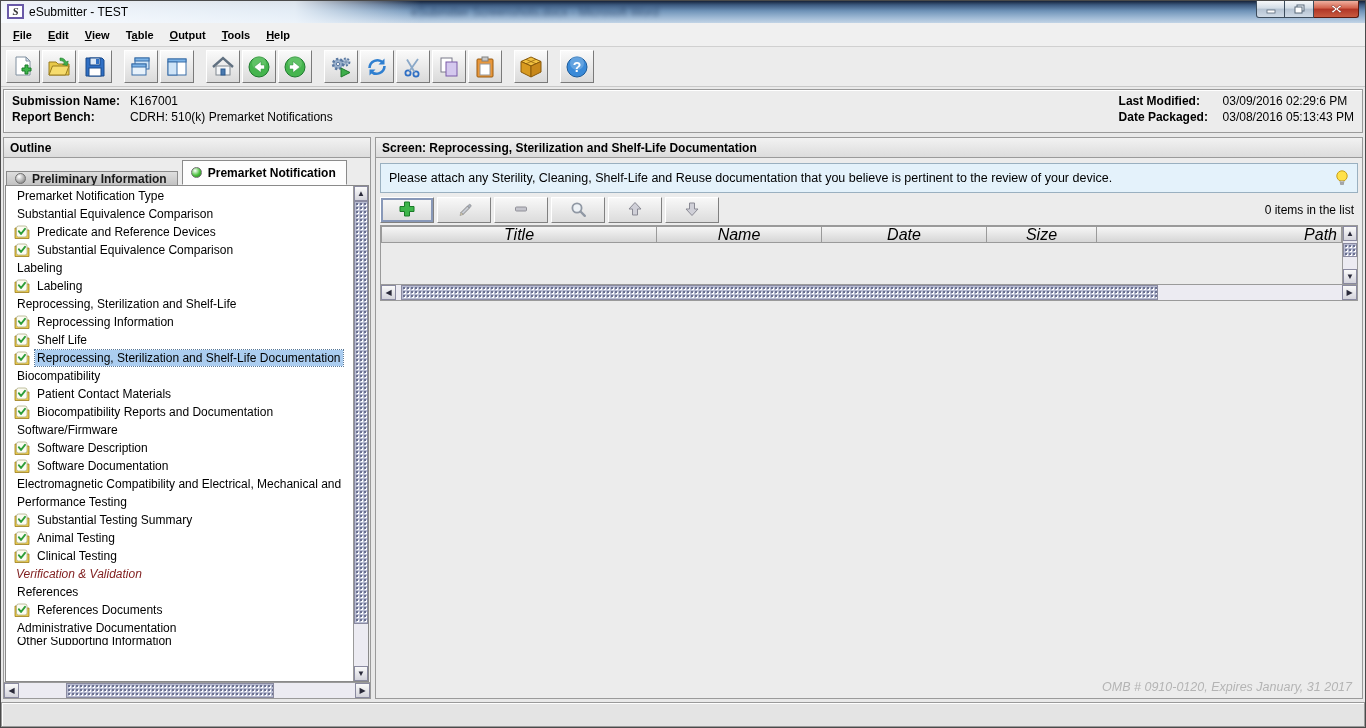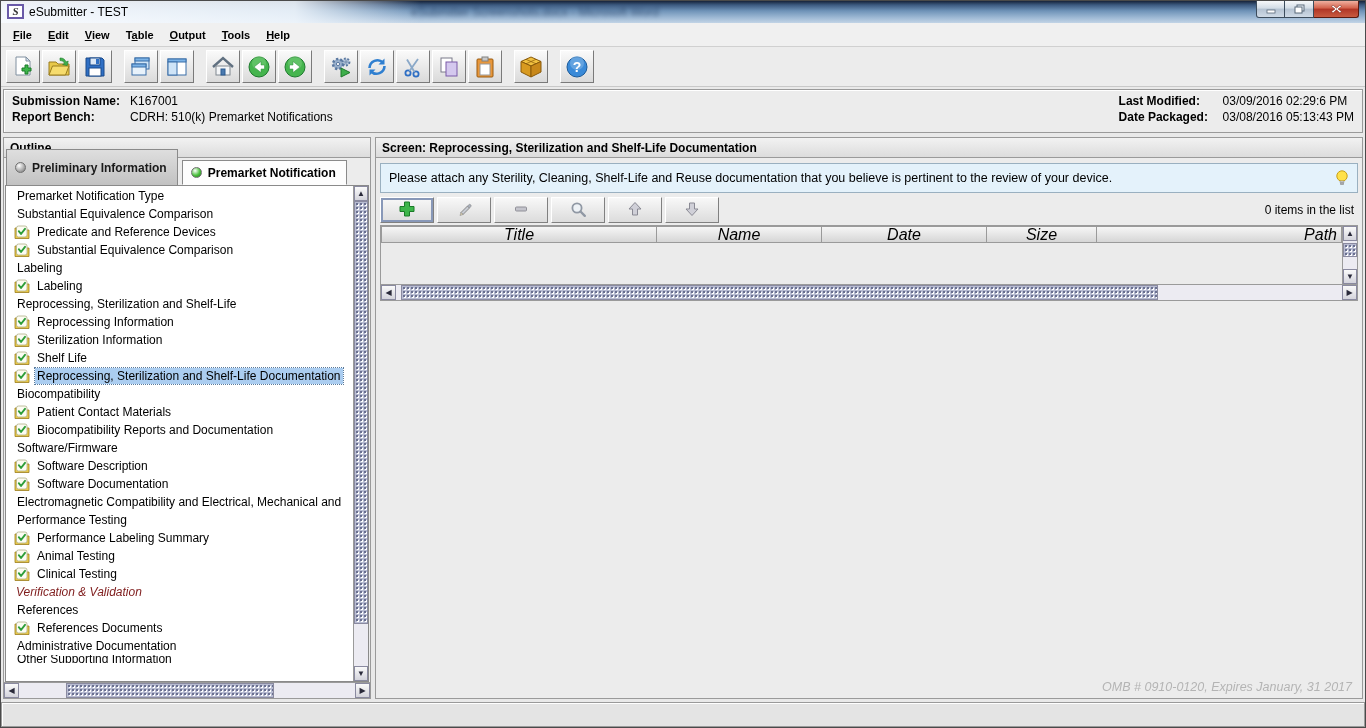--- a/index.html
+++ b/index.html
@@ -50,21 +50,21 @@
   .main { flex:1 1 auto; display:flex; min-height:0; padding:2px; gap:4px; }
   .panel { border:1px solid #9a9a9a; background:#ececec; display:flex; flex-direction:column; min-height:0; }
   .leftpanel { width:368px; flex:0 0 368px; }
   .rightpanel { flex:1 1 auto; }
   .panelheader { height:20px; flex:0 0 20px; background:linear-gradient(#f2f2f2,#dcdcdc); border-bottom:1px solid #9a9a9a;
     font-weight:bold; padding:3px 6px; }
 
   
   .tabsrow { height:27px; flex:0 0 27px; display:flex; align-items:flex-end; padding:2px 2px 0 2px; background:#ececec; }
   .tab { display:flex; align-items:center; gap:6px; padding:4px 10px 4px 8px; font-weight:bold; border:1px solid #8a8a8a; cursor:default; }
-  .tab.inactive { background:linear-gradient(#dedede,#c2c2c2); height:36px; border-bottom:none; color:#1a1a1a; }
+  .tab.inactive { background:linear-gradient(#dedede,#c2c2c2); height:14px; border-bottom:none; color:#1a1a1a; }
   .tab.active { background:#fdfdfd; height:25px; border-bottom:1px solid #fdfdfd; margin-left:4px; position:relative; z-index:2; }
   .balldot { width:11px; height:11px; border-radius:50%; border:1px solid #707070;
     background:radial-gradient(circle at 35% 30%, #ffffff 0%, var(--dot) 55%, var(--dotdark) 100%); }
 
   
   .treewrap { flex:1 1 auto; display:flex; min-height:0; margin:0 1px; border:1px solid #8a8a8a; background:#fff; }
   .treelist { flex:1 1 auto; overflow:hidden; padding-top:1px; }
   .tree-row { height:18px; display:flex; align-items:center; padding-left:8px; white-space:nowrap; cursor:default; }
   .tree-row .ficon { margin-right:5px; flex:0 0 auto; display:flex; }
   .tree-row.section { padding-left:9px; }
@@ -394,30 +394,20 @@
               <span class="lbl">Reprocessing Information</span>
             </div>
             <div class="tree-row item">
               <span class="ficon">
                 <svg width="16" height="14" viewBox="0 0 16 14">
                   <path d="M1 3 h5.5 l1.5 2 H15 v8.5 H1 z" fill="#e8c84a" stroke="#9a7d1e" stroke-width="0.8"></path>
                   <rect x="2.5" y="1" width="10.5" height="11" rx="2" fill="#fcfcf2" stroke="#b0b088" stroke-width="0.8"></rect>
                   <path d="M4.8 6.2 l2.2 2.8 4-5.2" fill="none" stroke="#2e9e3a" stroke-width="1.9" stroke-linecap="round" stroke-linejoin="round"></path>
                 </svg>
               </span>
-              <span class="lbl">Sterilization Information</span>
-            </div>
-            <div class="tree-row item">
-              <span class="ficon">
-                <svg width="16" height="14" viewBox="0 0 16 14">
-                  <path d="M1 3 h5.5 l1.5 2 H15 v8.5 H1 z" fill="#e8c84a" stroke="#9a7d1e" stroke-width="0.8"></path>
-                  <rect x="2.5" y="1" width="10.5" height="11" rx="2" fill="#fcfcf2" stroke="#b0b088" stroke-width="0.8"></rect>
-                  <path d="M4.8 6.2 l2.2 2.8 4-5.2" fill="none" stroke="#2e9e3a" stroke-width="1.9" stroke-linecap="round" stroke-linejoin="round"></path>
-                </svg>
-              </span>
               <span class="lbl">Shelf Life</span>
             </div>
             <div class="tree-row item selected">
               <span class="ficon">
                 <svg width="16" height="14" viewBox="0 0 16 14">
                   <path d="M1 3 h5.5 l1.5 2 H15 v8.5 H1 z" fill="#e8c84a" stroke="#9a7d1e" stroke-width="0.8"></path>
                   <rect x="2.5" y="1" width="10.5" height="11" rx="2" fill="#fcfcf2" stroke="#b0b088" stroke-width="0.8"></rect>
                   <path d="M4.8 6.2 l2.2 2.8 4-5.2" fill="none" stroke="#2e9e3a" stroke-width="1.9" stroke-linecap="round" stroke-linejoin="round"></path>
                 </svg>
               </span>
@@ -476,21 +466,21 @@
               <span class="lbl">Performance Testing</span>
             </div>
             <div class="tree-row item">
               <span class="ficon">
                 <svg width="16" height="14" viewBox="0 0 16 14">
                   <path d="M1 3 h5.5 l1.5 2 H15 v8.5 H1 z" fill="#e8c84a" stroke="#9a7d1e" stroke-width="0.8"></path>
                   <rect x="2.5" y="1" width="10.5" height="11" rx="2" fill="#fcfcf2" stroke="#b0b088" stroke-width="0.8"></rect>
                   <path d="M4.8 6.2 l2.2 2.8 4-5.2" fill="none" stroke="#2e9e3a" stroke-width="1.9" stroke-linecap="round" stroke-linejoin="round"></path>
                 </svg>
               </span>
-              <span class="lbl">Performance Labeling Summary</span>
+              <span class="lbl">Substantial Testing Summary</span>
             </div>
             <div class="tree-row item">
               <span class="ficon">
                 <svg width="16" height="14" viewBox="0 0 16 14">
                   <path d="M1 3 h5.5 l1.5 2 H15 v8.5 H1 z" fill="#e8c84a" stroke="#9a7d1e" stroke-width="0.8"></path>
                   <rect x="2.5" y="1" width="10.5" height="11" rx="2" fill="#fcfcf2" stroke="#b0b088" stroke-width="0.8"></rect>
                   <path d="M4.8 6.2 l2.2 2.8 4-5.2" fill="none" stroke="#2e9e3a" stroke-width="1.9" stroke-linecap="round" stroke-linejoin="round"></path>
                 </svg>
               </span>
               <span class="lbl">Animal Testing</span>

